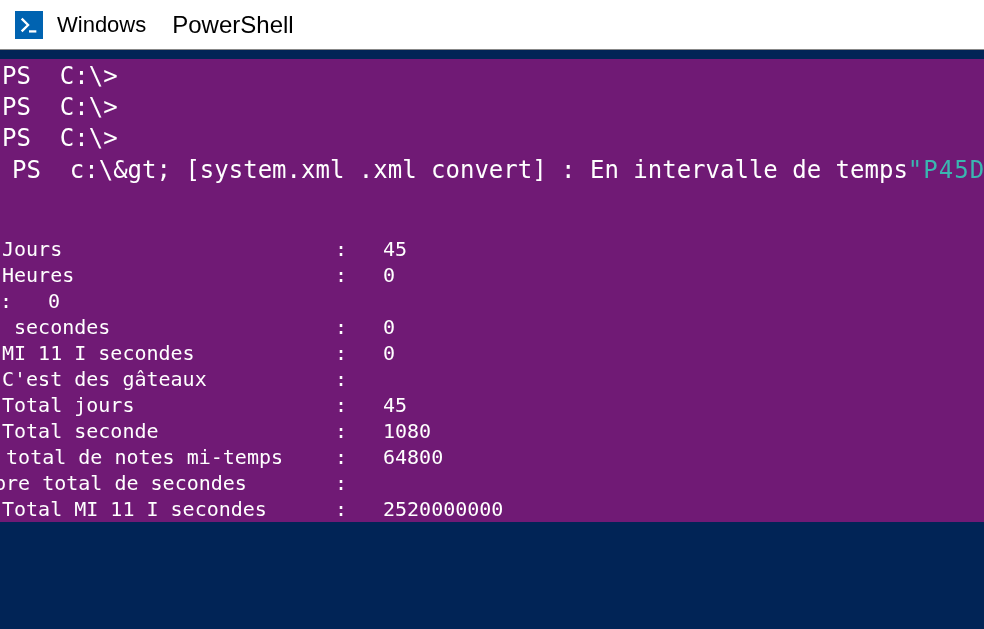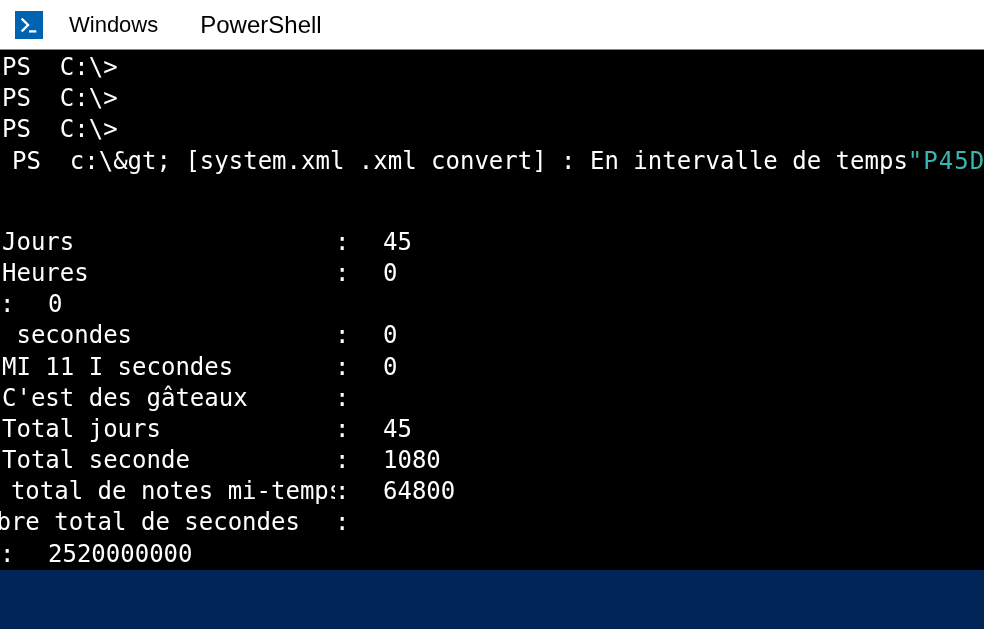--- a/index.html
+++ b/index.html
@@ -32,34 +32,35 @@
       justify-content: center;
     }
     .titlebar-icon svg {
       width: 22px;
       height: 22px;
     }
     .titlebar-text1 {
       font-family: 'Segoe UI', sans-serif;
       font-size: 22px;
       color: #000;
-      margin-left: 18px;
+      margin-left: 6px;
     }
     .titlebar-text2 {
       font-family: 'Segoe UI', sans-serif;
       font-size: 24px;
       color: #000;
-      margin-left: 34px;
+      margin-left: 18px;
     }
     .terminal {
-      background: #000000;
+      background: #701a75;
       color: #ffffff;
       font-size: 24px;
       padding: 2px 0 0 0;
       line-height: 1.3;
+      margin-top: 9px;
     }
     .prompt-line {
       white-space: pre;
       padding-left: 2px;
     }
     .command-line {
       white-space: pre;
       padding-left: 12px;
       margin-bottom: 50px;
       display: flex;
@@ -69,21 +70,21 @@
     }
     .command-arg {
       color: #3ab6b0;
       margin-left: auto;
       padding-right: 4px;
       font-family: 'Segoe UI', 'Consolas', monospace;
       font-variant: small-caps;
       letter-spacing: 1px;
     }
     .output-table {
-      font-size: 24px;
+      font-size: 20px;
       line-height: 1.3;
     }
     .output-row {
       display: flex;
       white-space: pre;
     }
     .output-label {
       width: 335px;
       padding-left: 2px;
       overflow: hidden;
@@ -124,15 +125,15 @@
   <div class="output-row"><div class="output-label">Jours</div><div class="output-colon">:</div><div class="output-value">45</div></div>
       <div class="output-row"><div class="output-label">Heures</div><div class="output-colon">:</div><div class="output-value">0</div></div>
       <div class="output-row"><div class="output-colon">:</div><div class="output-value">0</div></div>
       <div class="output-row"><div class="output-label"> secondes</div><div class="output-colon">:</div><div class="output-value">0</div></div>
       <div class="output-row"><div class="output-label">MI 11 I secondes</div><div class="output-colon">:</div><div class="output-value">0</div></div>
       <div class="output-row"><div class="output-label">C'est des gâteaux</div><div class="output-colon">:</div></div>
       <div class="output-row"><div class="output-label">Total jours</div><div class="output-colon">:</div><div class="output-value">45</div></div>
       <div class="output-row"><div class="output-label">Total seconde</div><div class="output-colon">:</div><div class="output-value">1080</div></div>
       <div class="output-row"><div class="output-label neg-offset" style="width: 355px;">e total de notes mi-temps</div><div class="output-colon">:</div><div class="output-value">64800</div></div>
       <div class="output-row"><div class="output-label neg-offset" style="width: 355px;">nbre total de secondes</div><div class="output-colon">:</div></div>
-      <div class="output-row"><div class="output-colon">:</div><div class="output-value">2520000000</div></div>
+      <div class="output-row"><div class="output-label">Total MI 11 I secondes</div><div class="output-colon">:</div><div class="output-value">2520000000</div></div>
     </div>
 </div>
 
 </body></html>

